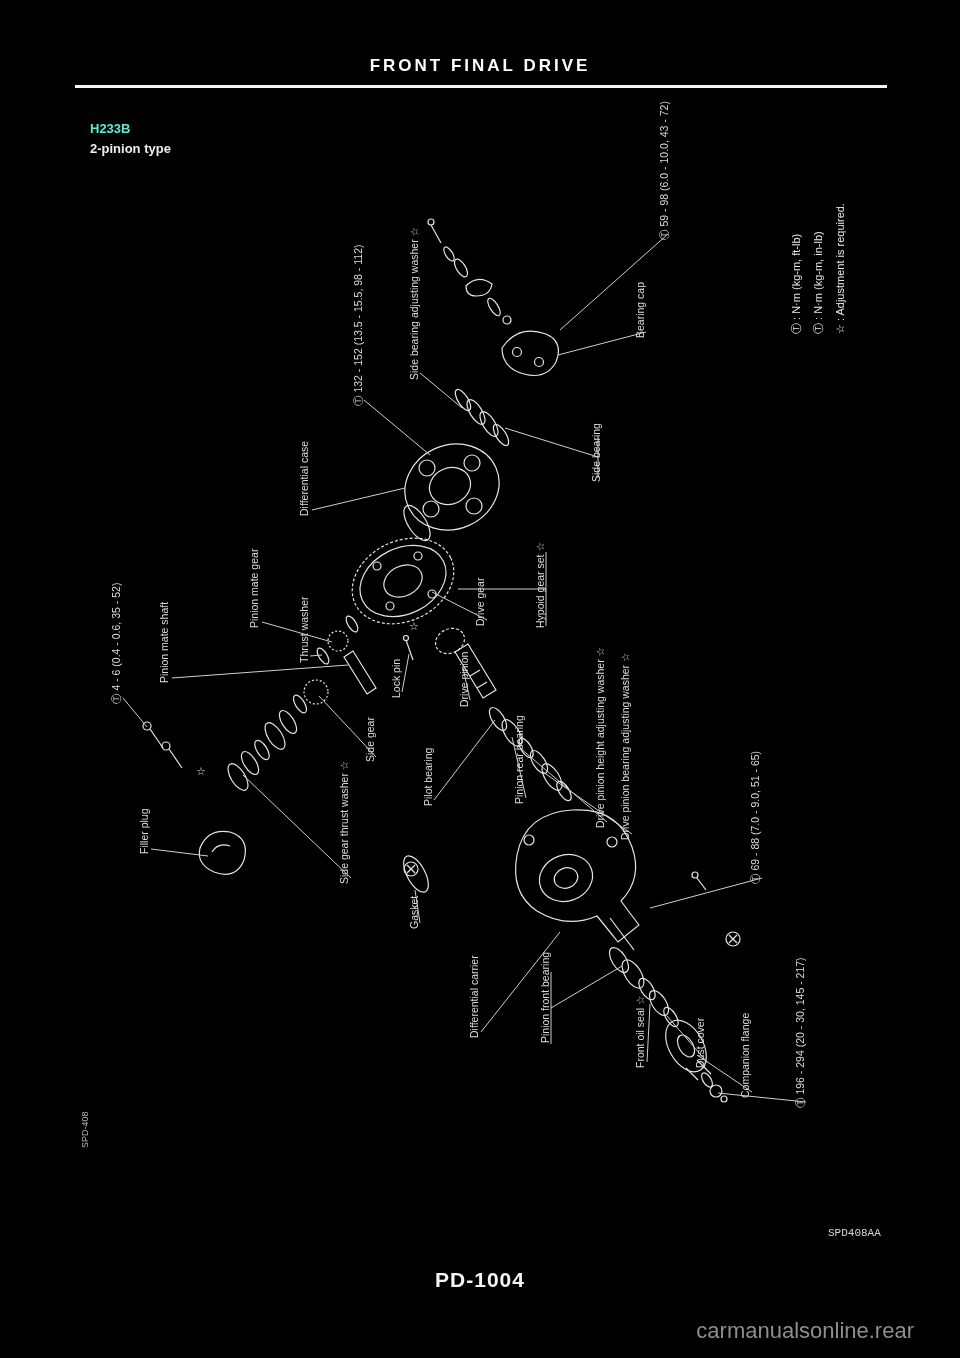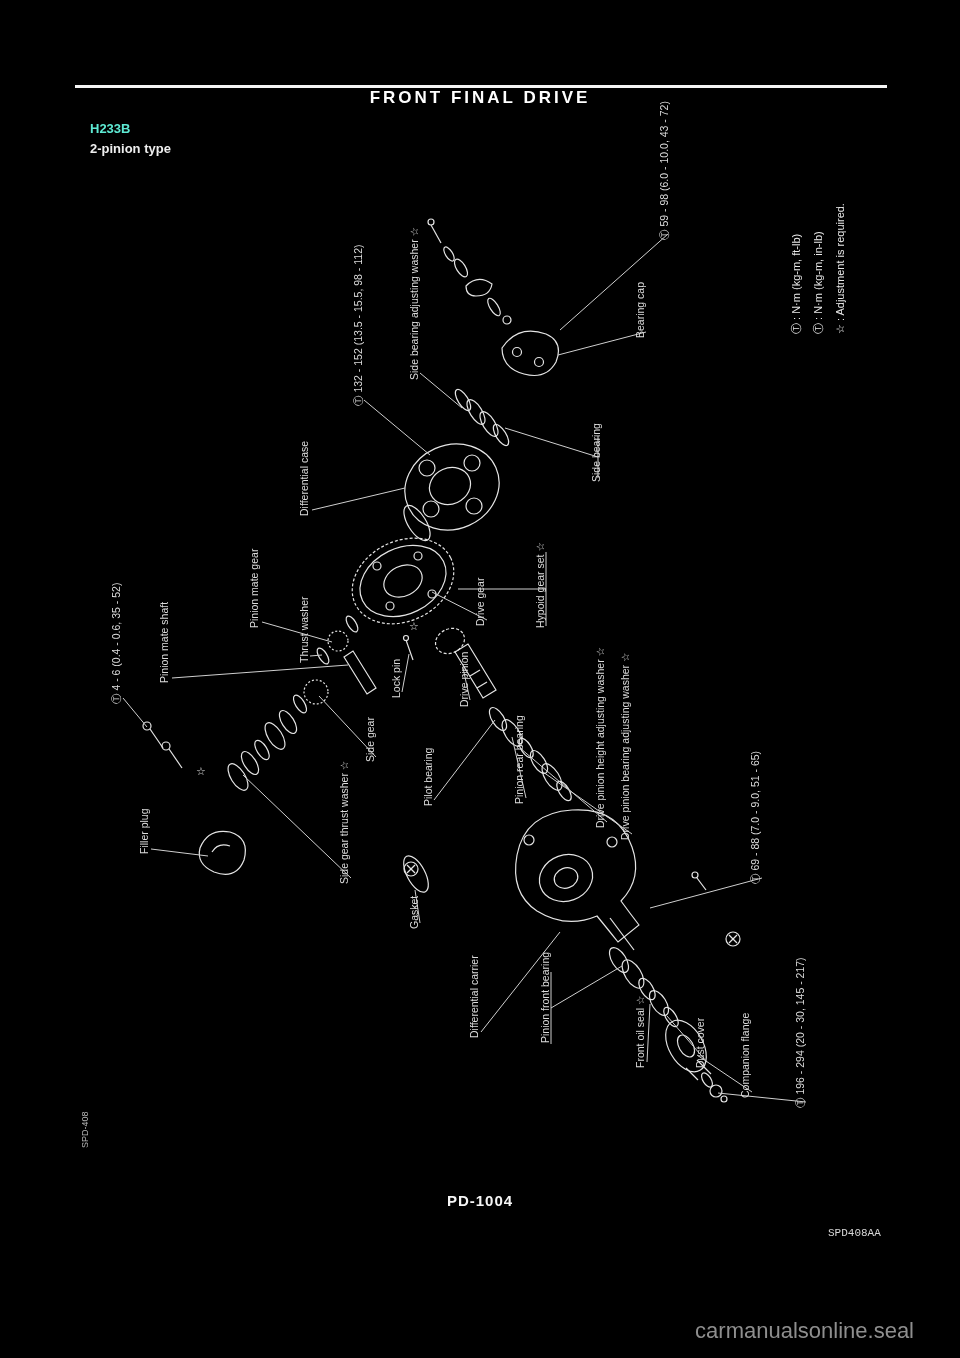--- a/index.html
+++ b/index.html
@@ -1,24 +1,24 @@
 <!DOCTYPE html>
 <html><head>
 <meta charset="utf-8">
 <style>
   html,body{margin:0;padding:0;background:#000;}
   .page{position:relative;width:960px;height:1358px;background:#000;overflow:hidden;
         font-family:"Liberation Sans",sans-serif;color:#f2f2f2;}
   .header-title{position:absolute;top:56px;left:0;width:100%;text-align:center;
-        font-weight:bold;font-size:17px;letter-spacing:3px;color:#fff;margin-top:32px;}
+        font-weight:bold;font-size:17px;letter-spacing:3px;color:#fff;}
   .header-rule{position:absolute;top:85px;left:75px;width:812px;height:3px;background:#f5f5f5;}
   .model-code{position:absolute;left:90px;top:121px;font-weight:bold;font-size:13px;color:#5eead4;}
   .type-label{position:absolute;left:90px;top:141px;font-weight:bold;font-size:13px;color:#eee;}
-  .page-number{position:absolute;top:1192px;left:0;width:100%;text-align:center;
-        font-weight:bold;font-size:15px;letter-spacing:1px;color:#f5f5f5;}
+  .page-number{position:absolute;top:1268px;left:0;width:100%;text-align:center;
+        font-weight:bold;font-size:21px;letter-spacing:1px;color:#f5f5f5;}
   .figure-code{position:absolute;left:828px;top:1227px;font-size:11px;color:#d8d8d8;font-family:Liberation Mono, monospace;}
   .watermark{position:absolute;right:46px;top:1318px;font-size:22px;color:#8e8e8e;}
   svg{position:absolute;left:0;top:0;}
   .part{stroke:#e4e4e4;fill:none;stroke-width:1.2;}
   .leader{stroke:#cfcfcf;fill:none;stroke-width:1;}
   .lbl{fill:#dcdcdc;font-size:10.5px;font-family:"Liberation Sans",sans-serif;}
   .legend-txt{fill:#e8e8e8;font-size:11px;font-family:"Liberation Sans",sans-serif;}
   .side-code{fill:#b5b5b5;font-size:9px;font-family:"Liberation Sans",sans-serif;}
   .star{fill:#dcdcdc;font-size:11px;}
 </style>
@@ -208,15 +208,15 @@
     </g>
 
     <text class="star" x="196" y="775">☆</text>
     <text class="star" x="409" y="630">☆</text>
 
     <text class="side-code" transform="translate(88,1148) rotate(-90)">SPD-408</text>
   </svg>
 
   <div class="figure-code">SPD408AA</div>
   <div class="page-number">PD-1004</div>
-  <div class="watermark">carmanualsonline.seal</div>
+  <div class="watermark">carmanualsonline.rear</div>
 
 </div>
 
 </body></html>

